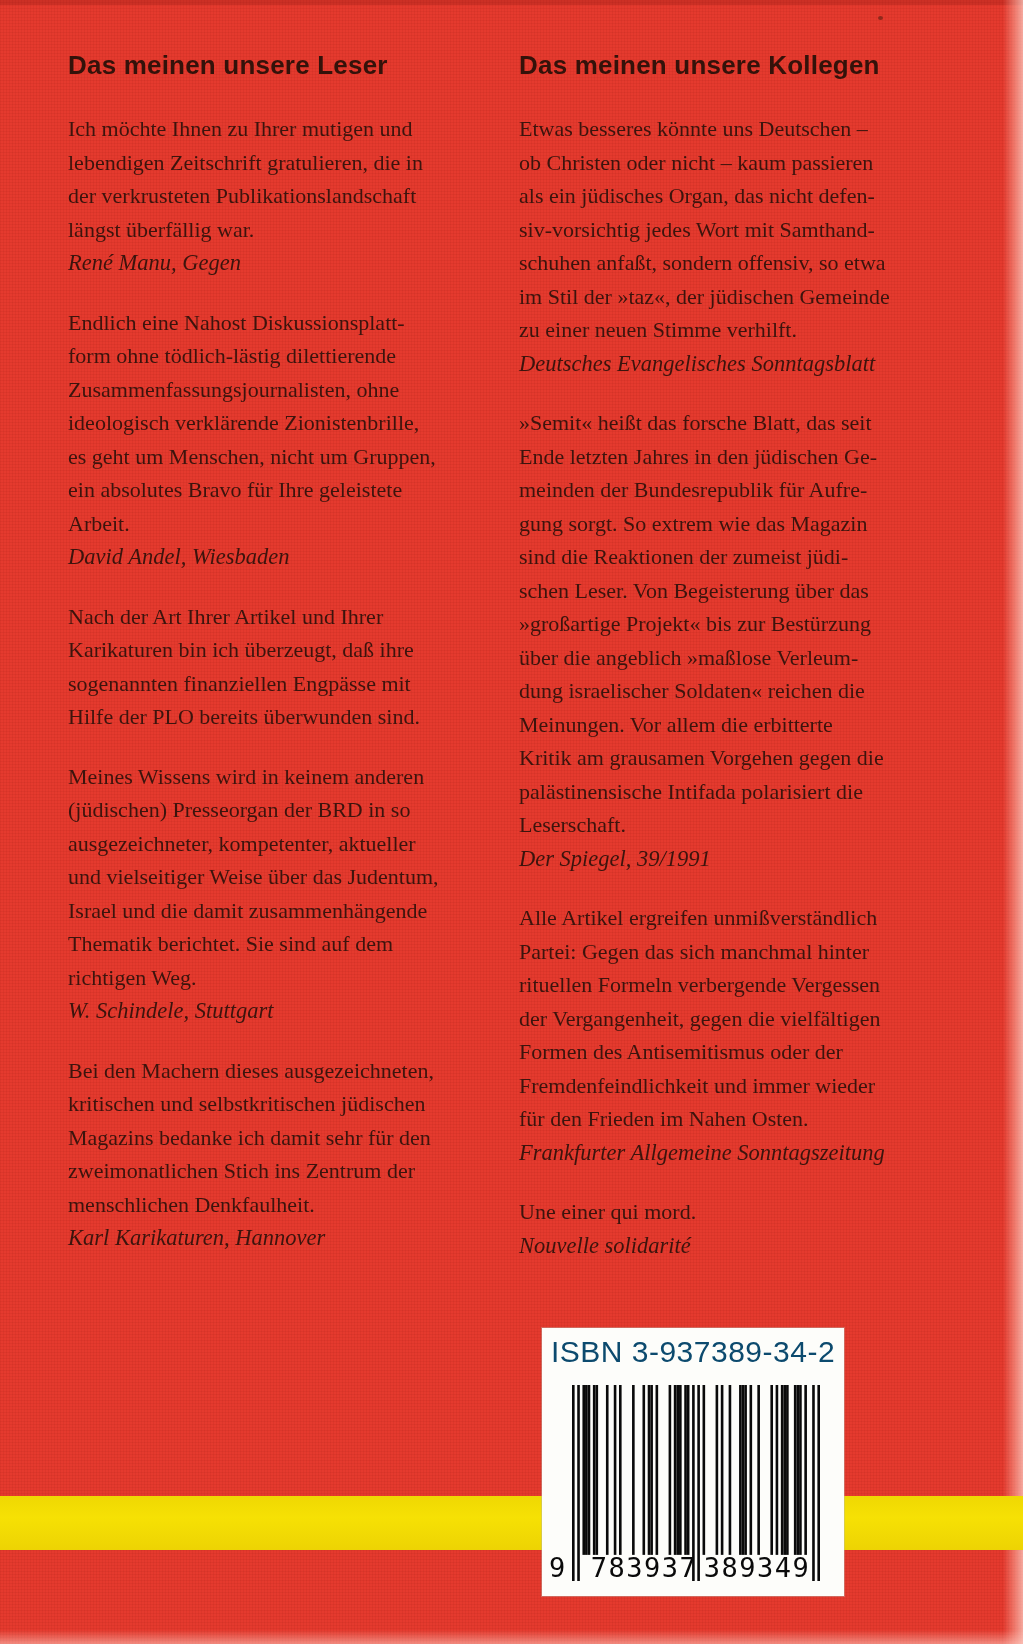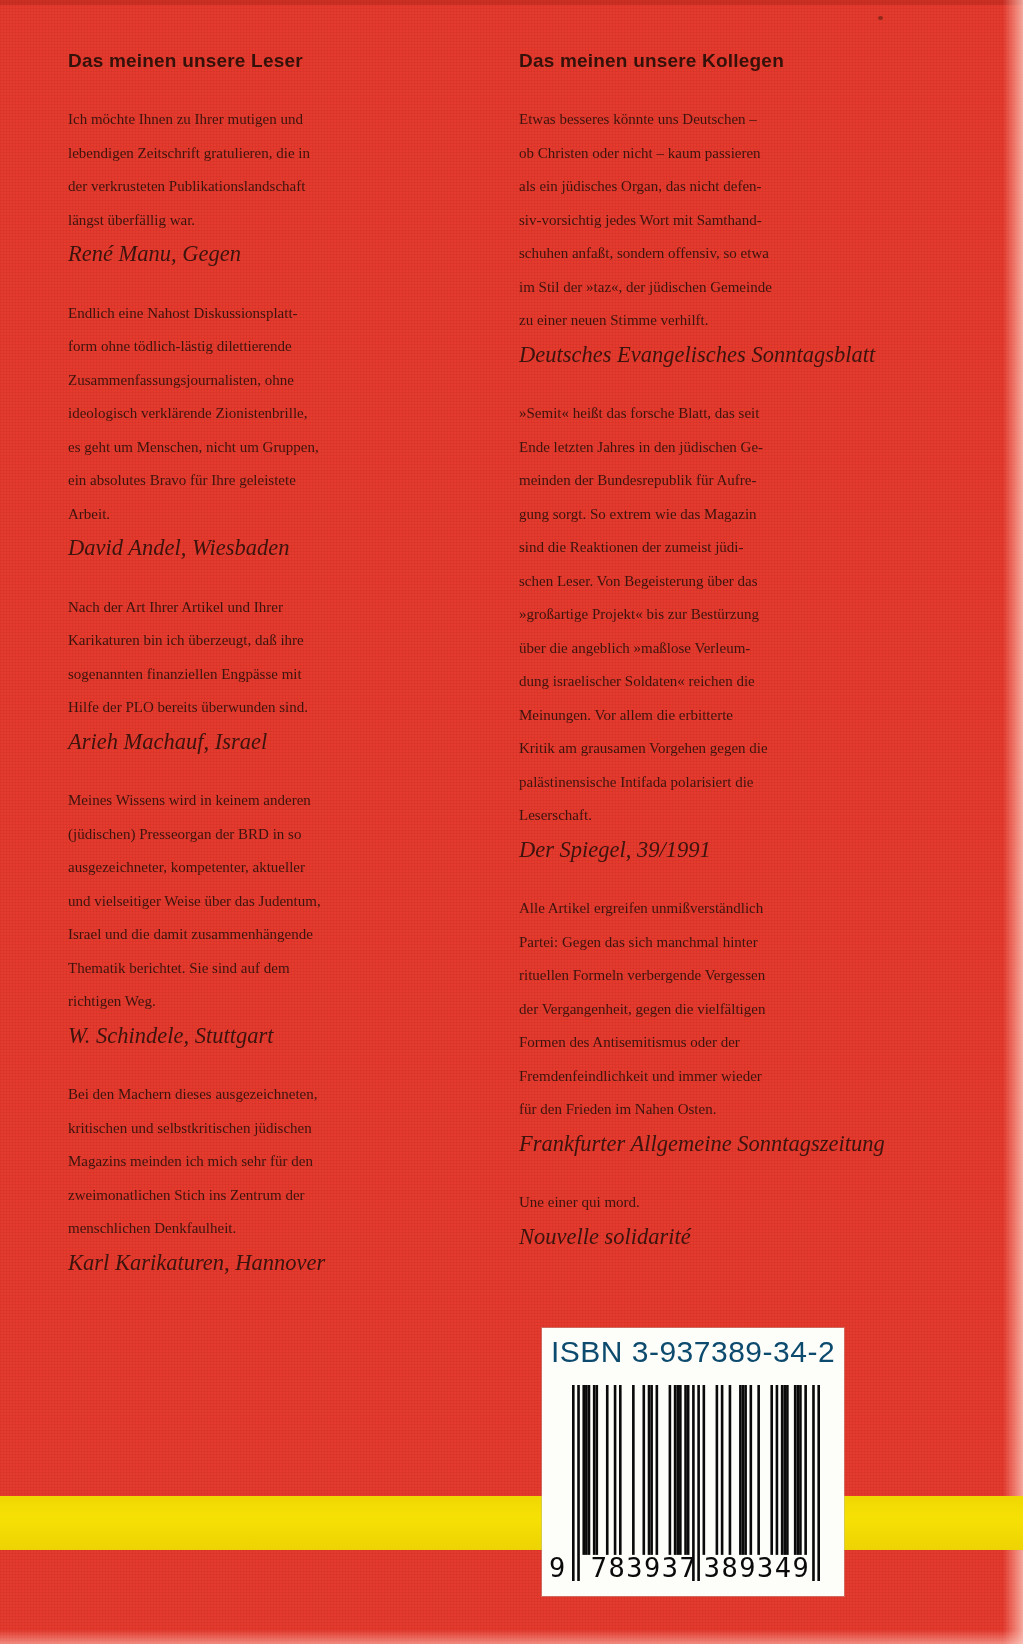--- a/index.html
+++ b/index.html
@@ -20,27 +20,27 @@
     background:linear-gradient(180deg, rgba(255,215,205,0) 0%, rgba(255,205,195,.55) 100%);}
   .speck{position:absolute;left:878px;top:16px;width:5px;height:4px;border-radius:50%;
     background:rgba(90,30,15,.6);}
 
   .col{position:absolute;top:0;padding-top:50px;}
   .col-left{left:68px;width:445px;}
   .col-right{left:519px;width:465px;}
   .col-header{
     margin:0 0 31px 0;
     font-family:"Liberation Sans", sans-serif;
-    font-size:19px;font-weight:600;letter-spacing:.2px;
+    font-size:26px;font-weight:600;letter-spacing:.2px;
     color:#34120a;
   }
   .quote{margin:0 0 26px 0;}
   .qtext{
     margin:0;white-space:pre;
-    font-size:15px;line-height:33.5px;color:#3c140d;
+    font-size:22px;line-height:33.5px;color:#3c140d;
   }
   .attr{
     margin:0;white-space:pre;font-style:italic;
     font-size:22.5px;line-height:33.5px;color:#3c140d;
   }
 
   .stripe{position:absolute;left:0;right:0;top:1496px;height:54px;z-index:1;
     background:linear-gradient(180deg,#efd803 0%,#f6e104 40%,#edd303 100%);}
 
   .isbn-box{position:absolute;left:542px;top:1328px;width:302px;height:268px;z-index:2;
@@ -82,36 +82,35 @@
 es geht um Menschen, nicht um Gruppen,
 ein absolutes Bravo für Ihre geleistete
 Arbeit.</p>
     <p class="attr">David Andel, Wiesbaden</p>
   </div>
   <div class="quote">
     <p class="qtext">Nach der Art Ihrer Artikel und Ihrer
 Karikaturen bin ich überzeugt, daß ihre
 sogenannten finanziellen Engpässe mit
 Hilfe der PLO bereits überwunden sind.</p>
-    <p class="attr">Arieh Machauf, Israel</p>
   </div>
   <div class="quote">
     <p class="qtext">Meines Wissens wird in keinem anderen
 (jüdischen) Presseorgan der BRD in so
 ausgezeichneter, kompetenter, aktueller
 und vielseitiger Weise über das Judentum,
 Israel und die damit zusammenhängende
 Thematik berichtet. Sie sind auf dem
 richtigen Weg.</p>
     <p class="attr">W. Schindele, Stuttgart</p>
   </div>
   <div class="quote">
     <p class="qtext">Bei den Machern dieses ausgezeichneten,
 kritischen und selbstkritischen jüdischen
-Magazins meinden ich mich sehr für den
+Magazins bedanke ich damit sehr für den
 zweimonatlichen Stich ins Zentrum der
 menschlichen Denkfaulheit.</p>
     <p class="attr">Karl Karikaturen, Hannover</p>
   </div>
 </div>
 
 <div class="col col-right">
   <h2 class="col-header">Das meinen unsere Kollegen</h2>
   <div class="quote">
     <p class="qtext">Etwas besseres könnte uns Deutschen –

